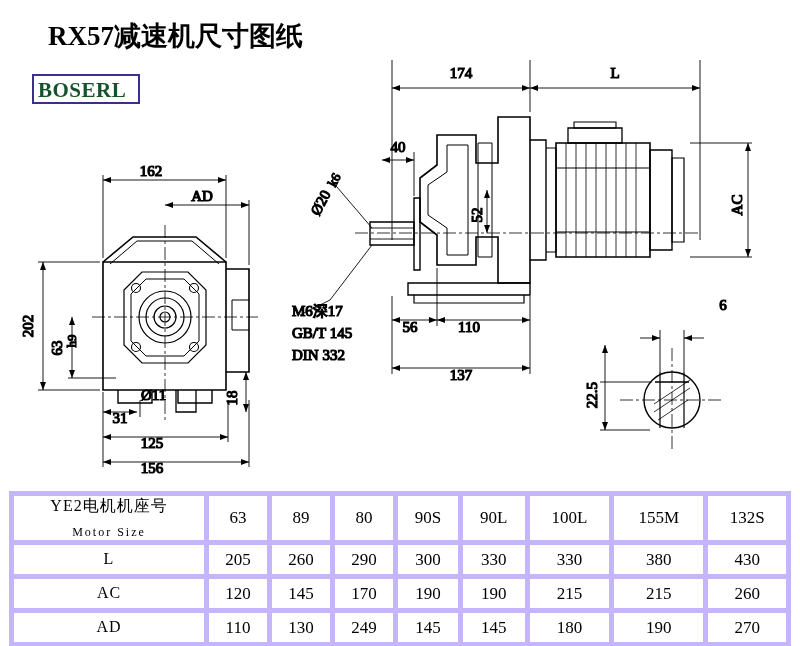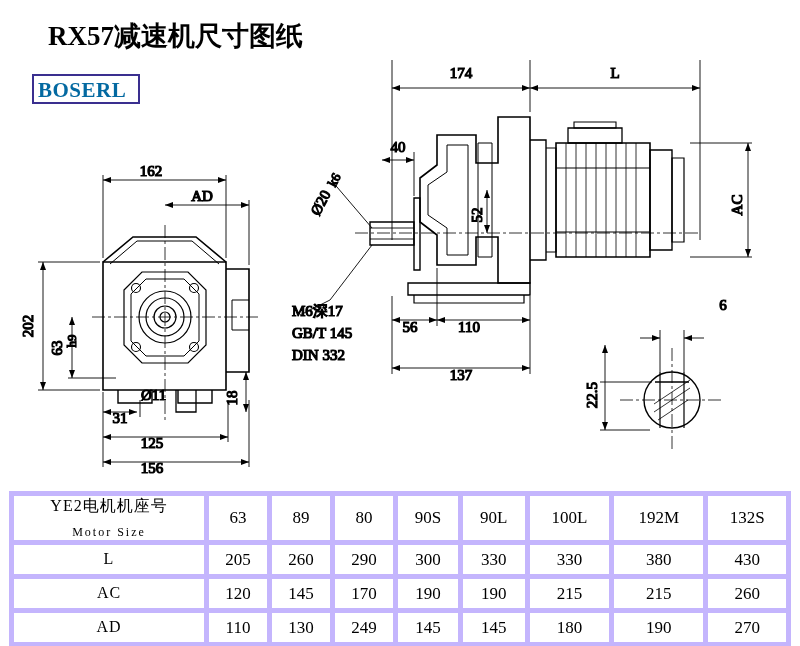--- a/index.html
+++ b/index.html
@@ -35,21 +35,21 @@
     width: 108px; height: 30px;
     border: 2px solid #3a2f8f;
     box-sizing: border-box;
   }
   .logo-text {
     position: absolute;
     left: 38px; top: 78px;
     font-family: "Liberation Serif", serif;
     font-size: 21px;
     font-weight: bold;
-    color: #0369a1;
+    color: #14532d;
     letter-spacing: 0.5px;
   }
   svg.draw {
     position: absolute;
     left: 0; top: 0;
     width: 800px; height: 646px;
   }
   .dimtext {
     font-family: "Liberation Serif", serif;
     font-size: 15px;
@@ -347,21 +347,21 @@
         <td class="head">
           <span class="head-cn">YE2电机机座号</span>
           <span class="head-en">Motor Size</span>
         </td>
         <td>63</td>
         <td>89</td>
         <td>80</td>
         <td>90S</td>
         <td>90L</td>
         <td>100L</td>
-        <td>192M</td>
+        <td>155M</td>
         <td>132S</td>
       </tr>
       <tr>
         <td class="head">L</td>
         <td>205</td>
         <td>260</td>
         <td>290</td>
         <td>300</td>
         <td>330</td>
         <td>330</td>

